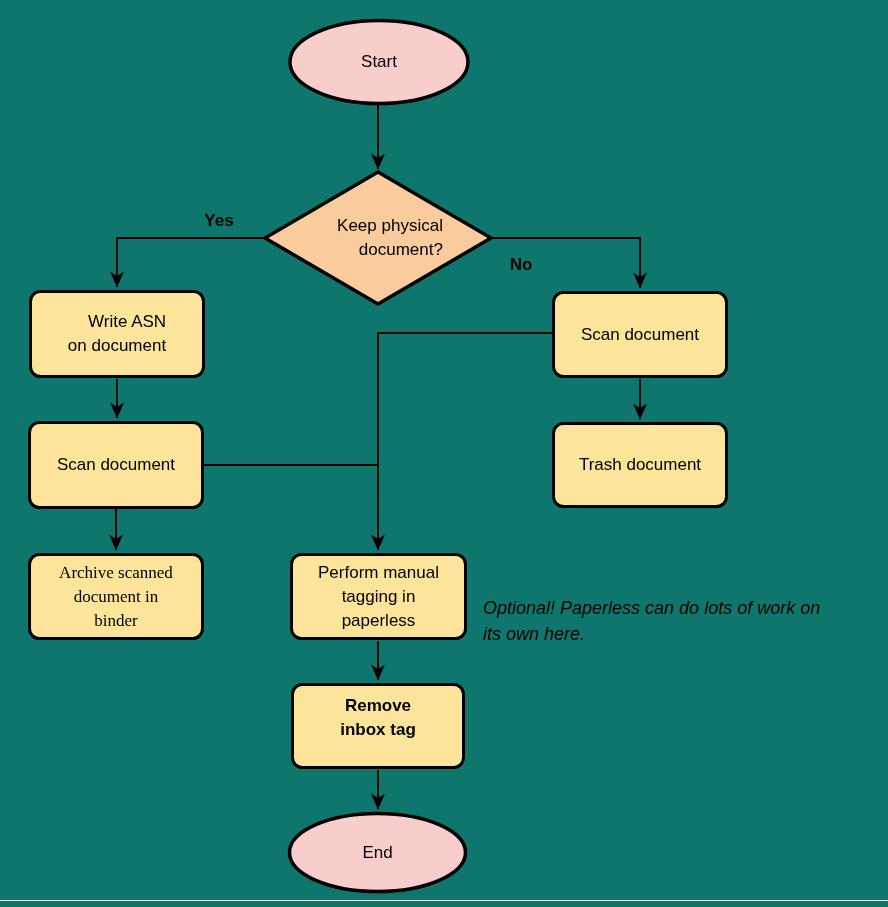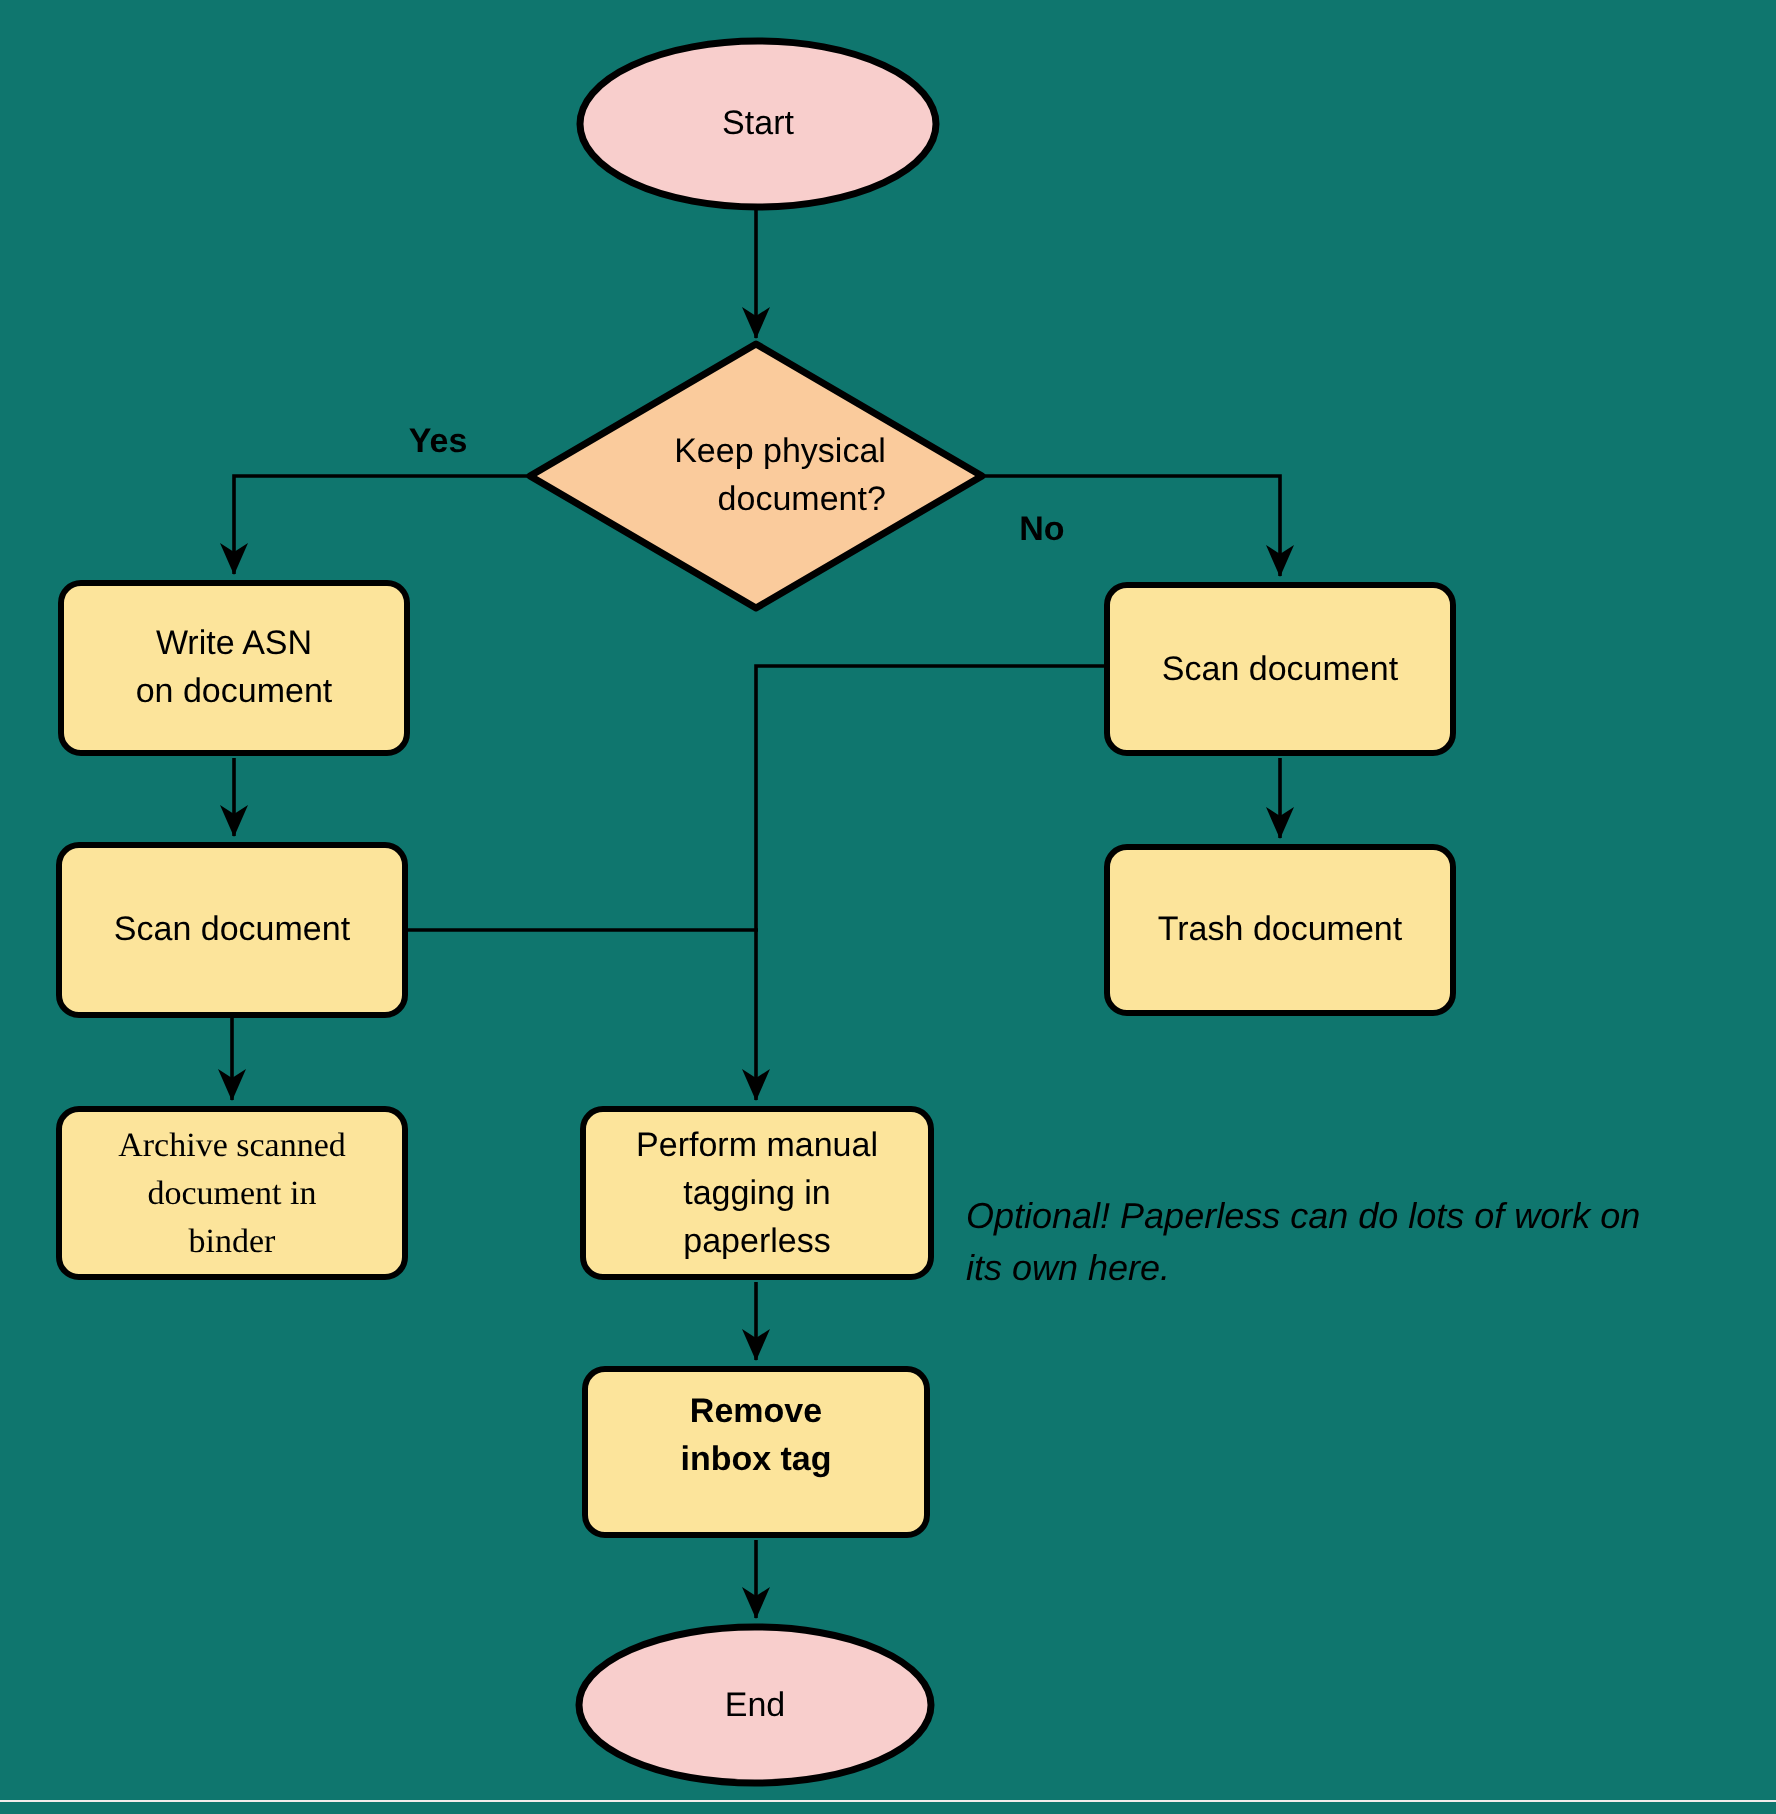--- a/index.html
+++ b/index.html
@@ -86,21 +86,21 @@
     <rect x="291.5" y="554.5" width="174" height="84" rx="10" stroke="#000000" stroke-width="3" fill="#FCE49B"></rect>
     <rect x="292.5" y="684.5" width="171" height="83" rx="10" stroke="#000000" stroke-width="3" fill="#FCE49B"></rect>
     <ellipse cx="377.5" cy="852.5" rx="88" ry="39" stroke="#000000" stroke-width="3.5" fill="#F8CECC"></ellipse>
   </svg>
 
   <div class="label" style="left:288px; top:19px; width:182px; height:86px;">Start</div>
 
   <div class="label" style="left:280px; top:206px; width:220px; height:64px;text-align:right;">Keep physical
 document?</div>
 
-  <div class="label" style="left:29px; top:290px; width:176px; height:88px;">Write ASN
+  <div class="label" style="left:29px; top:290px; width:176px; height:88px;text-align:right;">Write ASN
 on document</div>
 
   <div class="label" style="left:28px; top:421px; width:176px; height:88px;">Scan document</div>
 
   <div class="label" style="left:28px; top:553px; width:176px; height:87px;font-family:Liberation Serif, serif;">Archive scanned
 document in
 binder</div>
 
   <div class="label" style="left:552px; top:291px; width:176px; height:87px;">Scan document</div>
 

